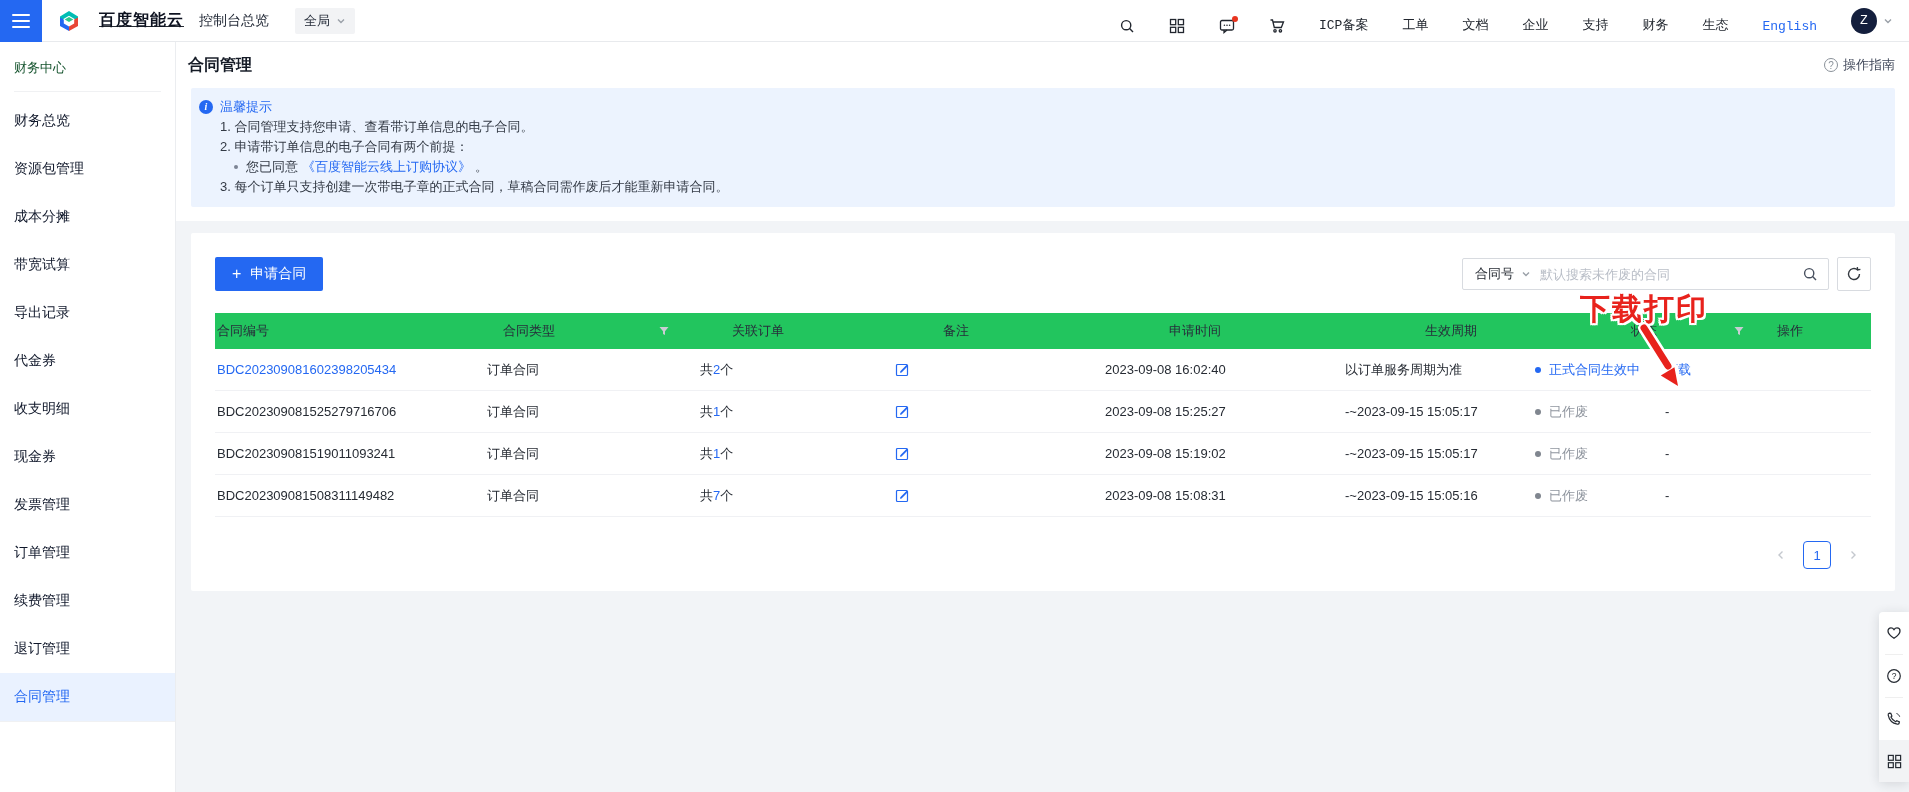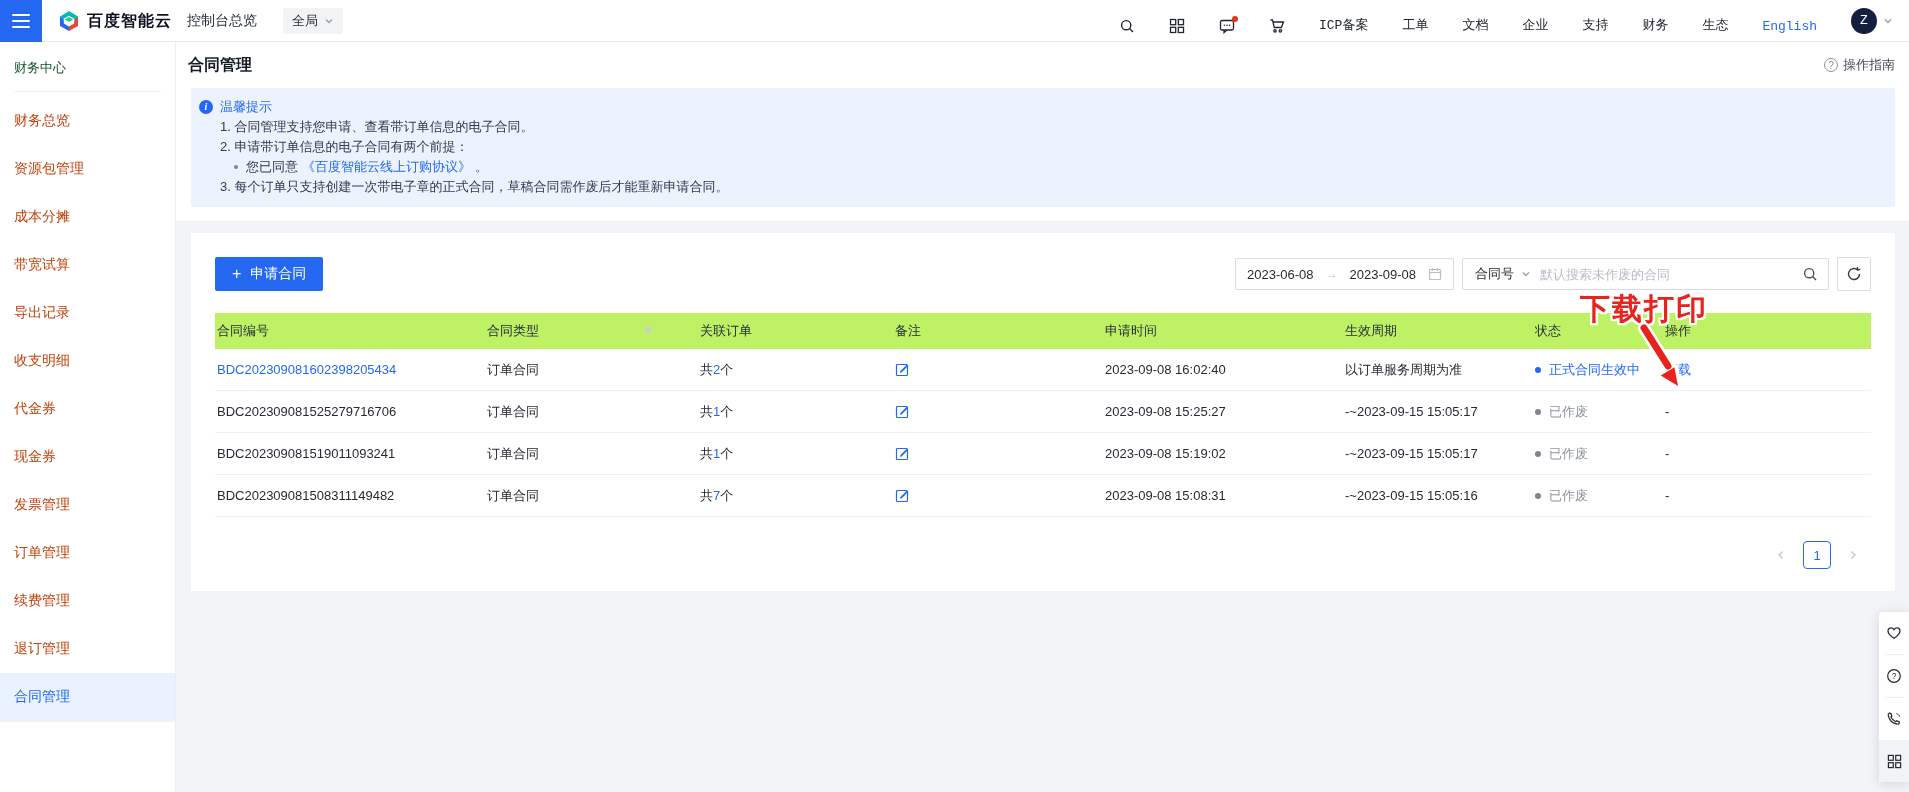--- a/index.html
+++ b/index.html
@@ -6,42 +6,42 @@
   html,body { width:1909px; height:792px; overflow:hidden; }
   body { font-family:"Liberation Sans","DejaVu Sans",sans-serif; background:#fff; position:relative; color:#262b33; }
   svg { display:block; }
 
   
   .topbar { position:absolute; top:0; left:0; right:0; height:42px; background:#fff;
             border-bottom:1px solid #e8eaed; display:flex; align-items:center; z-index:30; }
   .hamburger { width:42px; height:42px; background:#2468f2; display:flex; flex-direction:column;
                justify-content:center; align-items:center; gap:4px; cursor:pointer; flex:0 0 auto; }
   .hamburger i { width:18px; height:2px; background:#fff; border-radius:1px; }
-  .logo { display:flex; align-items:flex-end; gap:7px; margin-left:16px; }
+  .logo { display:flex; align-items:center; gap:19px; margin-left:16px;text-decoration:underline; }
   .logo-text { font-size:16px; font-weight:700; color:#0d1220; letter-spacing:1px; }
   .console-link { margin-left:15px; font-size:14px; color:#272e3b; cursor:pointer; }
   .region-pill { margin-left:26px; height:26px; background:#f2f3f5; border-radius:2px; padding:0 9px;
                  display:flex; align-items:center; gap:6px; font-size:13px; color:#272e3b; cursor:pointer; }
   .tb-spacer { flex:1; }
   .tb-right { display:flex; align-items:flex-end; gap:34px; margin-right:16px;font-family:Liberation Mono, monospace; }
   .tb-ic { position:relative; color:#21262e; cursor:pointer; display:flex; }
   .badge-dot { position:absolute; top:-2px; right:-3px; width:6px; height:6px; border-radius:50%; background:#e8341f; }
   .tb-link { font-size:13px; color:#21262e; cursor:pointer; white-space:nowrap; }
   .tb-link.lang { color:#2468f2; }
   .avatar { width:26px; height:26px; border-radius:50%; background:#141f3d; color:#fff; font-size:13px;
             display:flex; align-items:center; justify-content:center; cursor:pointer; }
   .avatar-wrap { display:flex; align-items:center; gap:6px; }
 
   
   .sidebar { position:absolute; top:42px; left:0; width:176px; bottom:0; background:#fff;
              border-right:1px solid #ebedf0; z-index:20; }
   .side-section { height:55px; padding:17px 14px 0; font-size:13px; color:#14532d; }
   .side-section .rule { margin-top:14px; height:1px; background:#f0f1f3; }
   .side-item { height:48px; display:flex; align-items:center; padding:0 16px 0 14px; font-size:14px;
-               color:#c2410c; cursor:pointer; justify-content:space-between; }
+               color:#0f172a; cursor:pointer; justify-content:space-between; }
   .side-item.active { background:#eaf2ff; color:#2468f2; }
   .side-divider { height:1px; background:#f0f1f3; }
 
   
   .content { position:absolute; top:42px; left:176px; right:0; bottom:0; background:#f2f4f7; overflow:hidden; }
   .header-block { background:#fff; padding:0 14px 14px 12px; }
   .title-row { height:46px; display:flex; align-items:center; justify-content:space-between; }
   .page-title { font-size:16px; font-weight:700; color:#151b26; }
   .guide { display:flex; align-items:center; gap:5px; font-size:13px; color:#40485a; cursor:pointer; }
   .q-circle { width:14px; height:14px; border-radius:50%; border:1px solid #8a9199; color:#8a9199;
@@ -73,21 +73,21 @@
                    color:#262b33; cursor:pointer; }
   .search-group input { border:none; outline:none; width:252px; font-size:13px; color:#262b33;
                         font-family:inherit; background:transparent; }
   .search-group input::placeholder { color:#b9bec7; }
   .search-btn { width:36px; height:30px; display:flex; align-items:center; justify-content:center;
                 color:#474f5e; cursor:pointer; }
   .refresh-btn { width:34px; height:34px; border:1px solid #d8dbe0; border-radius:2px; background:#fff;
                  display:flex; align-items:center; justify-content:center; color:#33383f; cursor:pointer; }
 
   .tbl { margin-top:22px; font-size:13px; }
-  .thead { display:flex; align-items:center; height:36px; background:#bef264; color:#272e3b; }
+  .thead { display:flex; align-items:center; height:36px; background:#22c55e; color:#272e3b;gap:16px; }
   .trow { display:flex; align-items:center; height:42px; border-bottom:1px solid #f0f1f4; }
   .c0{width:270px;} .c1{width:213px; display:flex; align-items:center;} .c2{width:195px;}
   .c3{width:210px;} .c4{width:240px;} .c5{width:190px;}
   .c6{width:130px; display:flex; align-items:center;} .c7{flex:1;}
   .cell-pad { padding-left:2px; }
   .funnel { margin-left:auto; margin-right:44px; cursor:pointer; display:flex; }
   .funnel.tight { margin-right:14px; }
   .link { color:#2468f2; cursor:pointer; }
   .status { display:flex; align-items:center; gap:8px; }
   .s-dot { width:6px; height:6px; border-radius:50%; }
@@ -210,24 +210,24 @@
   <div class="side-item">
       <span>成本分摊</span>
     </div>
   <div class="side-item">
       <span>带宽试算</span>
     </div>
   <div class="side-item">
       <span>导出记录</span>
     </div>
   <div class="side-item">
+      <span>代金券</span>
+    </div>
+  <div class="side-item">
       <span>收支明细</span>
-    </div>
-  <div class="side-item">
-      <span>代金券</span>
     </div>
   <div class="side-item">
       <span>现金券</span>
     </div>
   <div class="side-item">
       <span>发票管理</span>
     </div>
   <div class="side-item">
       <span>订单管理</span>
     </div>
@@ -267,33 +267,20 @@
     </div>
   </div>
 
   <div class="card">
     <div class="toolbar">
       <button class="btn-primary">
         <span class="btn-plus">+</span>
         <span>申请合同</span>
       </button>
       <div class="controls">
-        <div class="date-range">
-          <span>2023-06-08</span>
-          <span class="range-arrow">→</span>
-          <span>2023-09-08</span>
-          <span>
-            <svg width="14" height="14" viewBox="0 0 14 14" fill="none" stroke="#b9bec7" stroke-width="1.2">
-                <rect x="1.5" y="2.5" width="11" height="10" rx="1"></rect>
-                <line x1="4.5" y1="1" x2="4.5" y2="4"></line>
-                <line x1="9.5" y1="1" x2="9.5" y2="4"></line>
-                <line x1="1.5" y1="5.5" x2="12.5" y2="5.5"></line>
-              </svg>
-          </span>
-        </div>
         <div class="search-group">
           <div class="filter-select">
             <span>合同号</span>
             <span>
               <svg width="10" height="10" viewBox="0 0 10 10" fill="none" stroke="#9aa0a8" stroke-width="1.4">
                   <polyline points="2,3.5 5,6.5 8,3.5"></polyline>
                 </svg>
             </span>
           </div>
           <input type="text" placeholder="默认搜索未作废的合同" style="">

